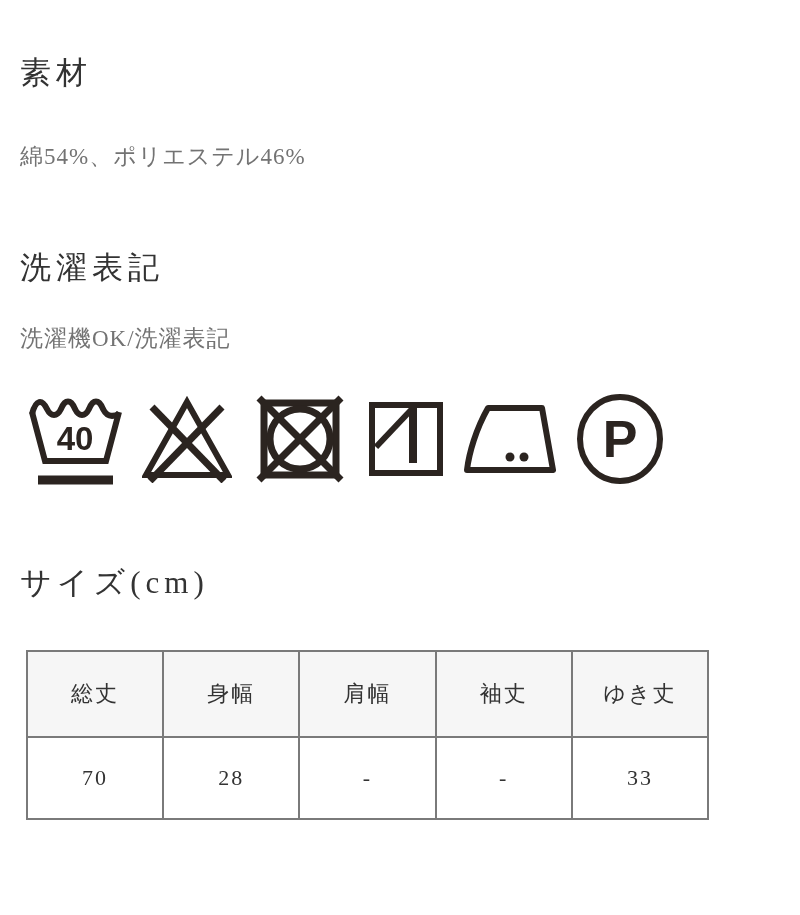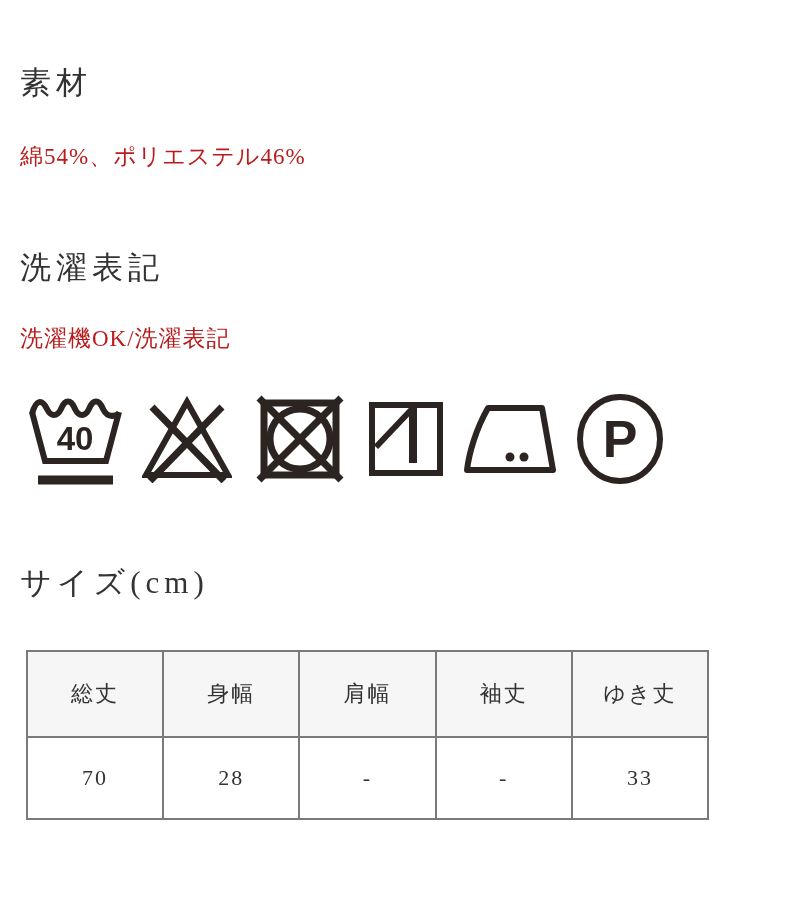--- a/index.html
+++ b/index.html
@@ -19,24 +19,24 @@
     font-weight: 500;
     letter-spacing: 5px;
     color: #333333;
     line-height: 1.1;
   }
   .body-text {
     left: 20px;
     font-size: 23px;
     font-weight: 400;
     letter-spacing: 1px;
-    color: #b91c1c;
+    color: #737373;
     line-height: 1.2;
   }
-  #material-heading { top: 66px; }
+  #material-heading { top: 56px; }
   #material-value   { top: 143px; }
   #laundry-heading  { top: 253px; font-family: Liberation Mono, monospace; }
   #laundry-note     { top: 325px; }
   #size-heading     { top: 566px; }
 
   .symbols-row {
     left: 28px;
     top: 388px;
     height: 102px;
     display: flex;

